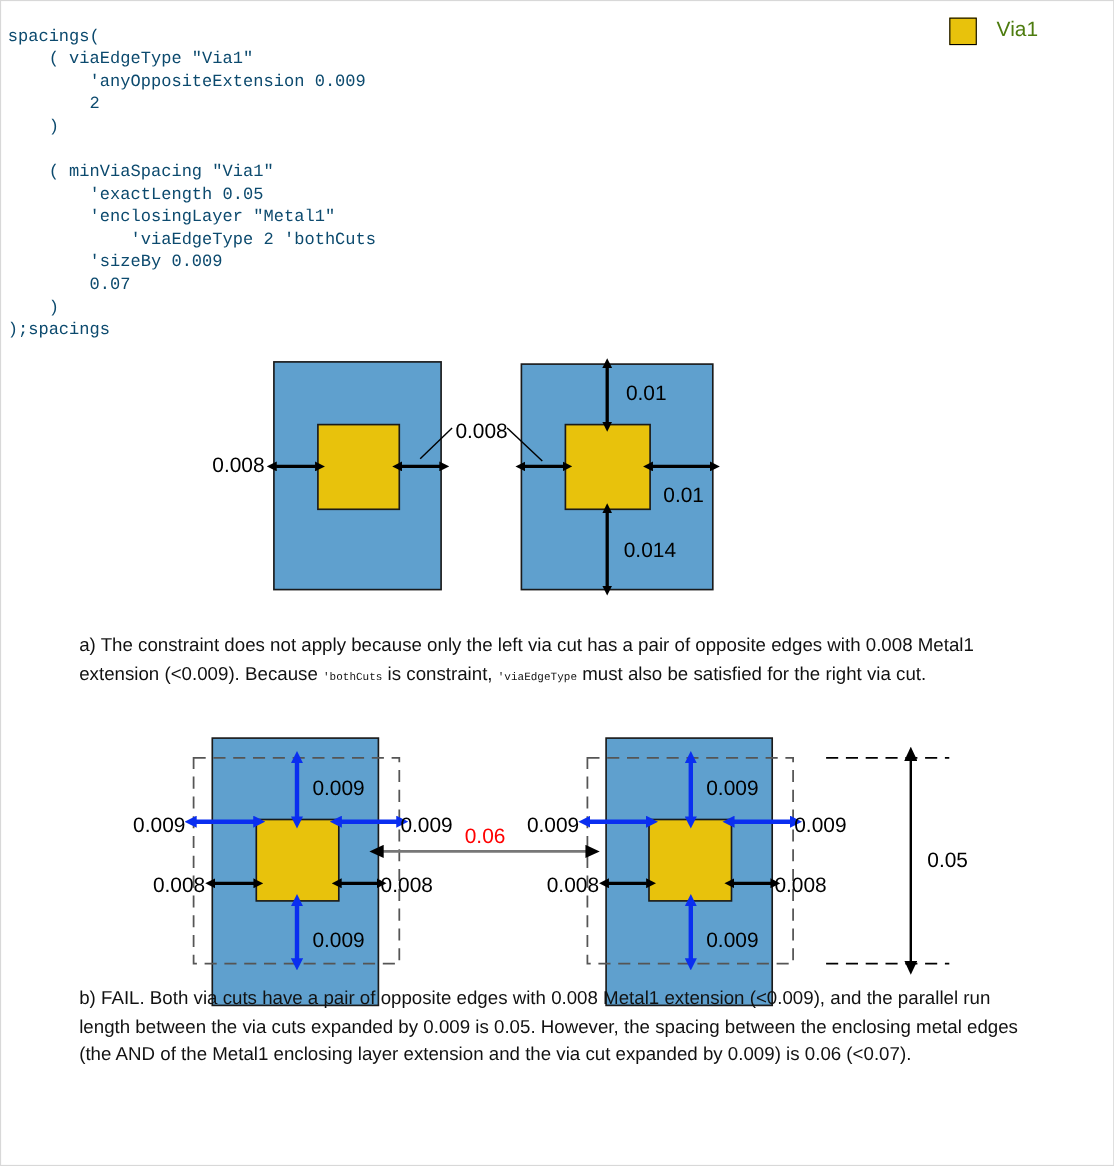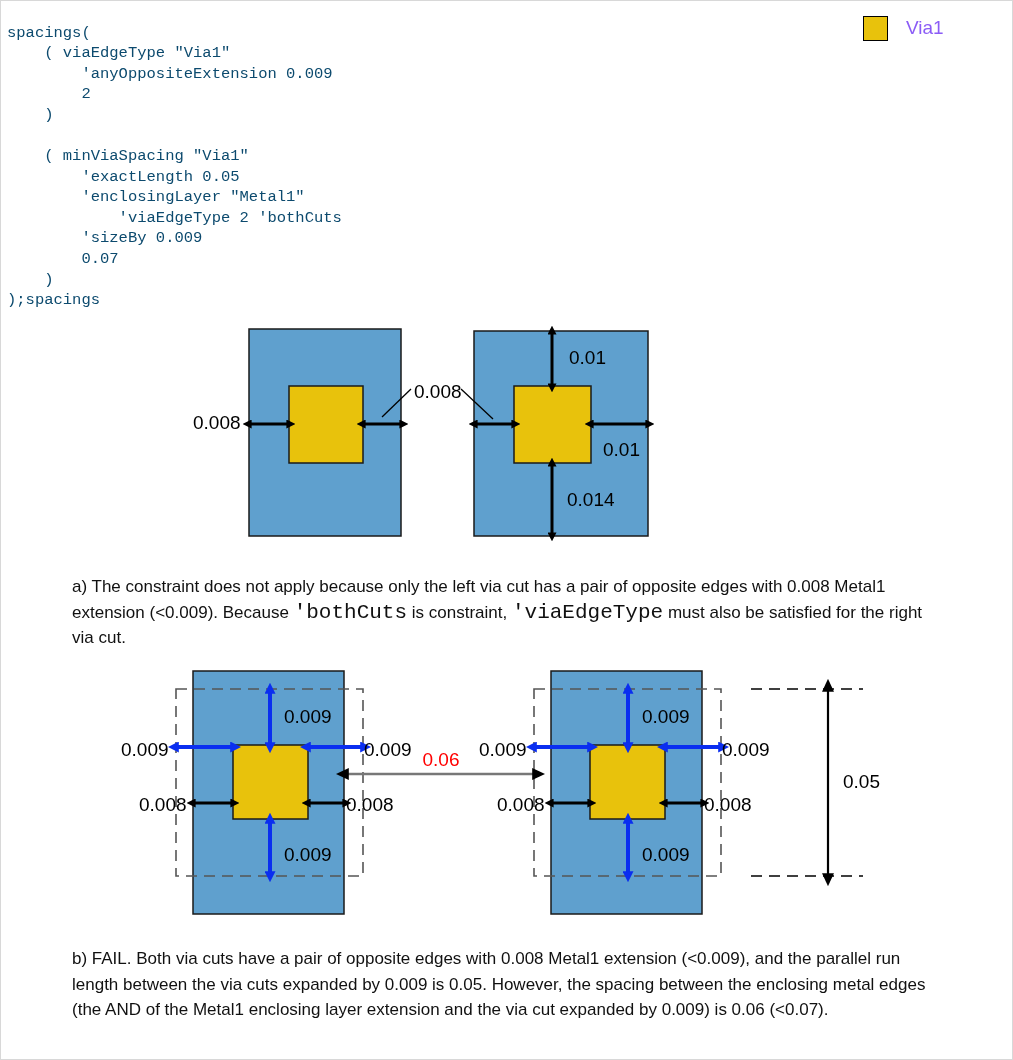--- a/index.html
+++ b/index.html
@@ -46,43 +46,43 @@
   .legend-swatch {
     width: 25px;
     height: 25px;
     border: 1px solid #000;
     box-sizing: border-box;
     flex: 0 0 auto;
   }
   .legend-label {
     margin-left: 18px;
     font-size: 19px;
-    color: #8b5cf6;
+    color: #4d7c0f;
   }
 
   
   .figure-svg {
     position: absolute;
     display: block;
   }
   #fig-a-svg { left: 0px; top: 310px; }
   #fig-b-svg { left: 0px; top: 650px; }
 
   
   .caption {
     position: absolute;
     font-size: 17px;
     line-height: 25.5px;
     color: #111;
   }
   #caption-a { left: 71px; top: 556px; width: 870px; }
-  #caption-b { left: 71px; top: 928px; width: 875px; }
+  #caption-b { left: 71px; top: 877px; width: 875px; }
   .caption code {
     font-family: "Liberation Mono", monospace;
-    font-size: 21px;
+    font-size: 10px;
   }
 </style>
 </head>
 <body>
 
 <pre id="code-block">spacings(
     ( viaEdgeType "Via1"
         'anyOppositeExtension 0.009
         2
     )

